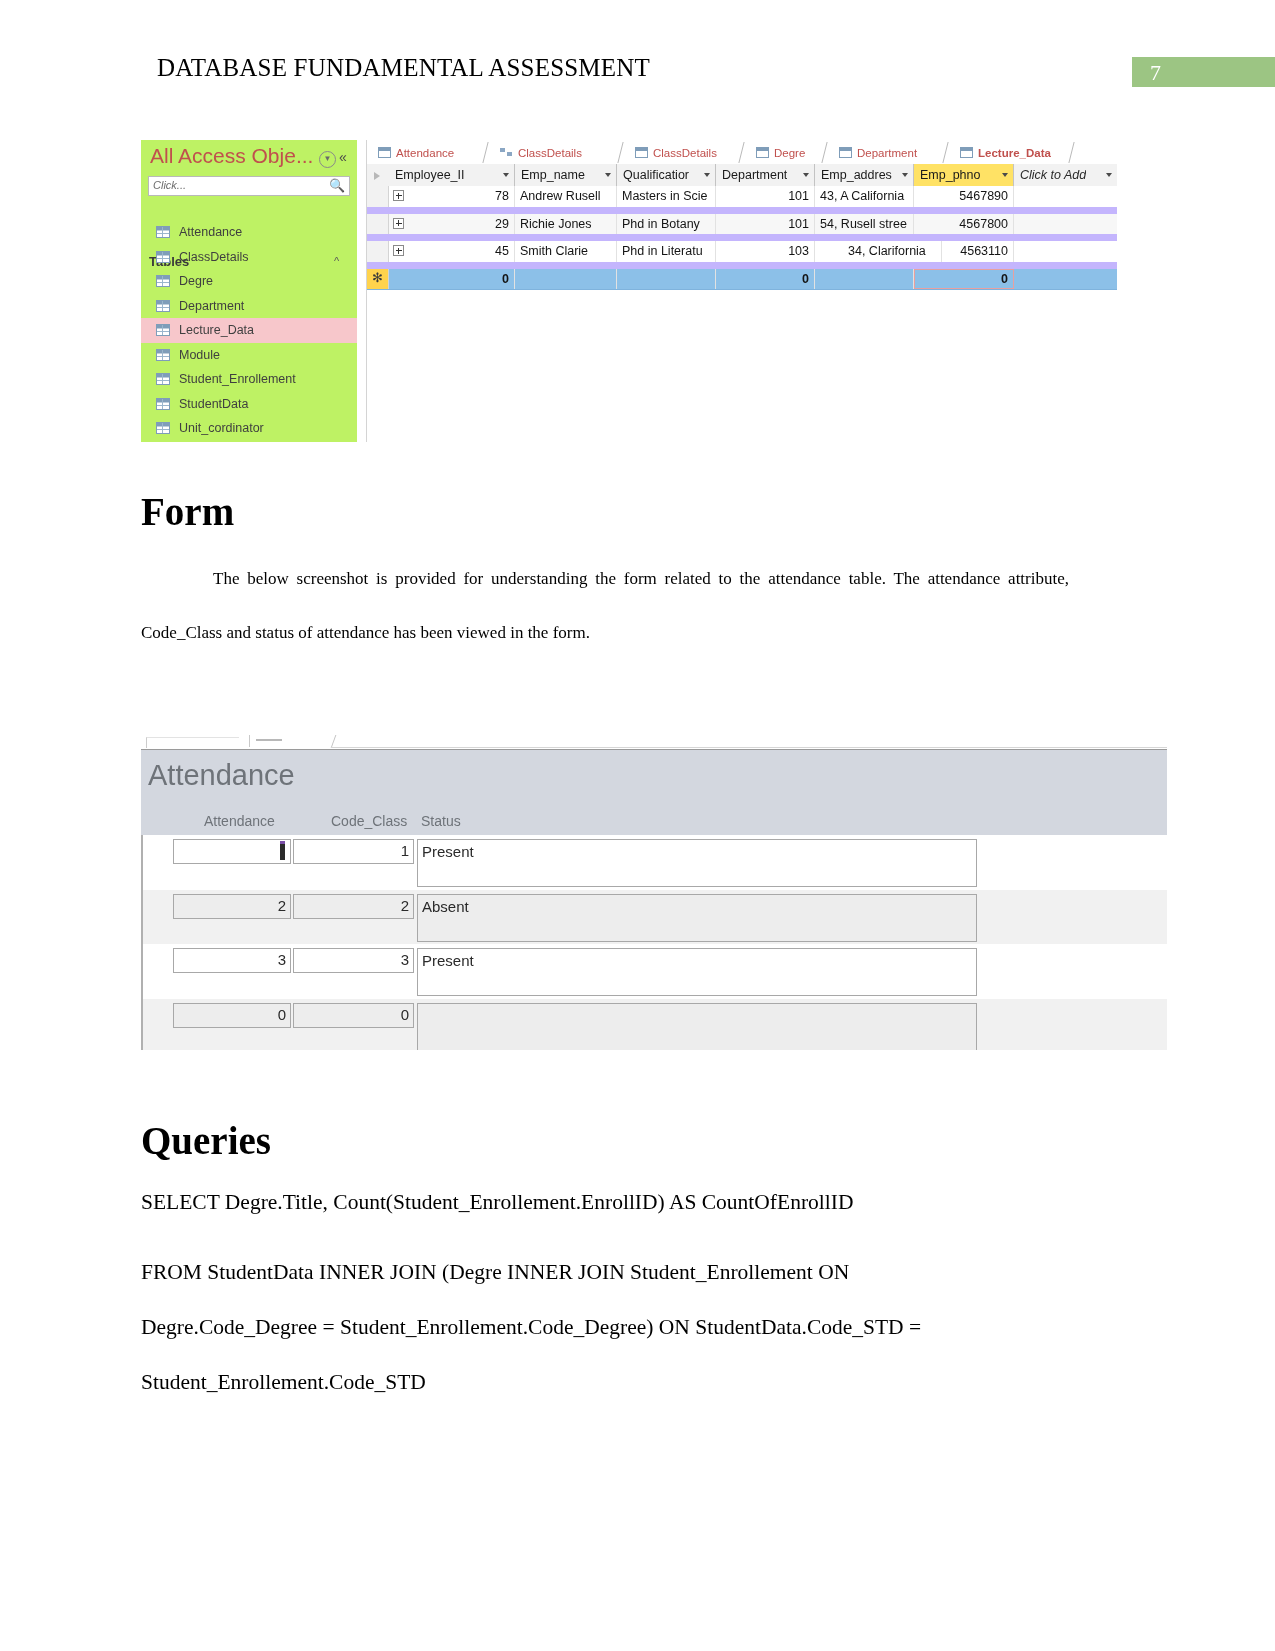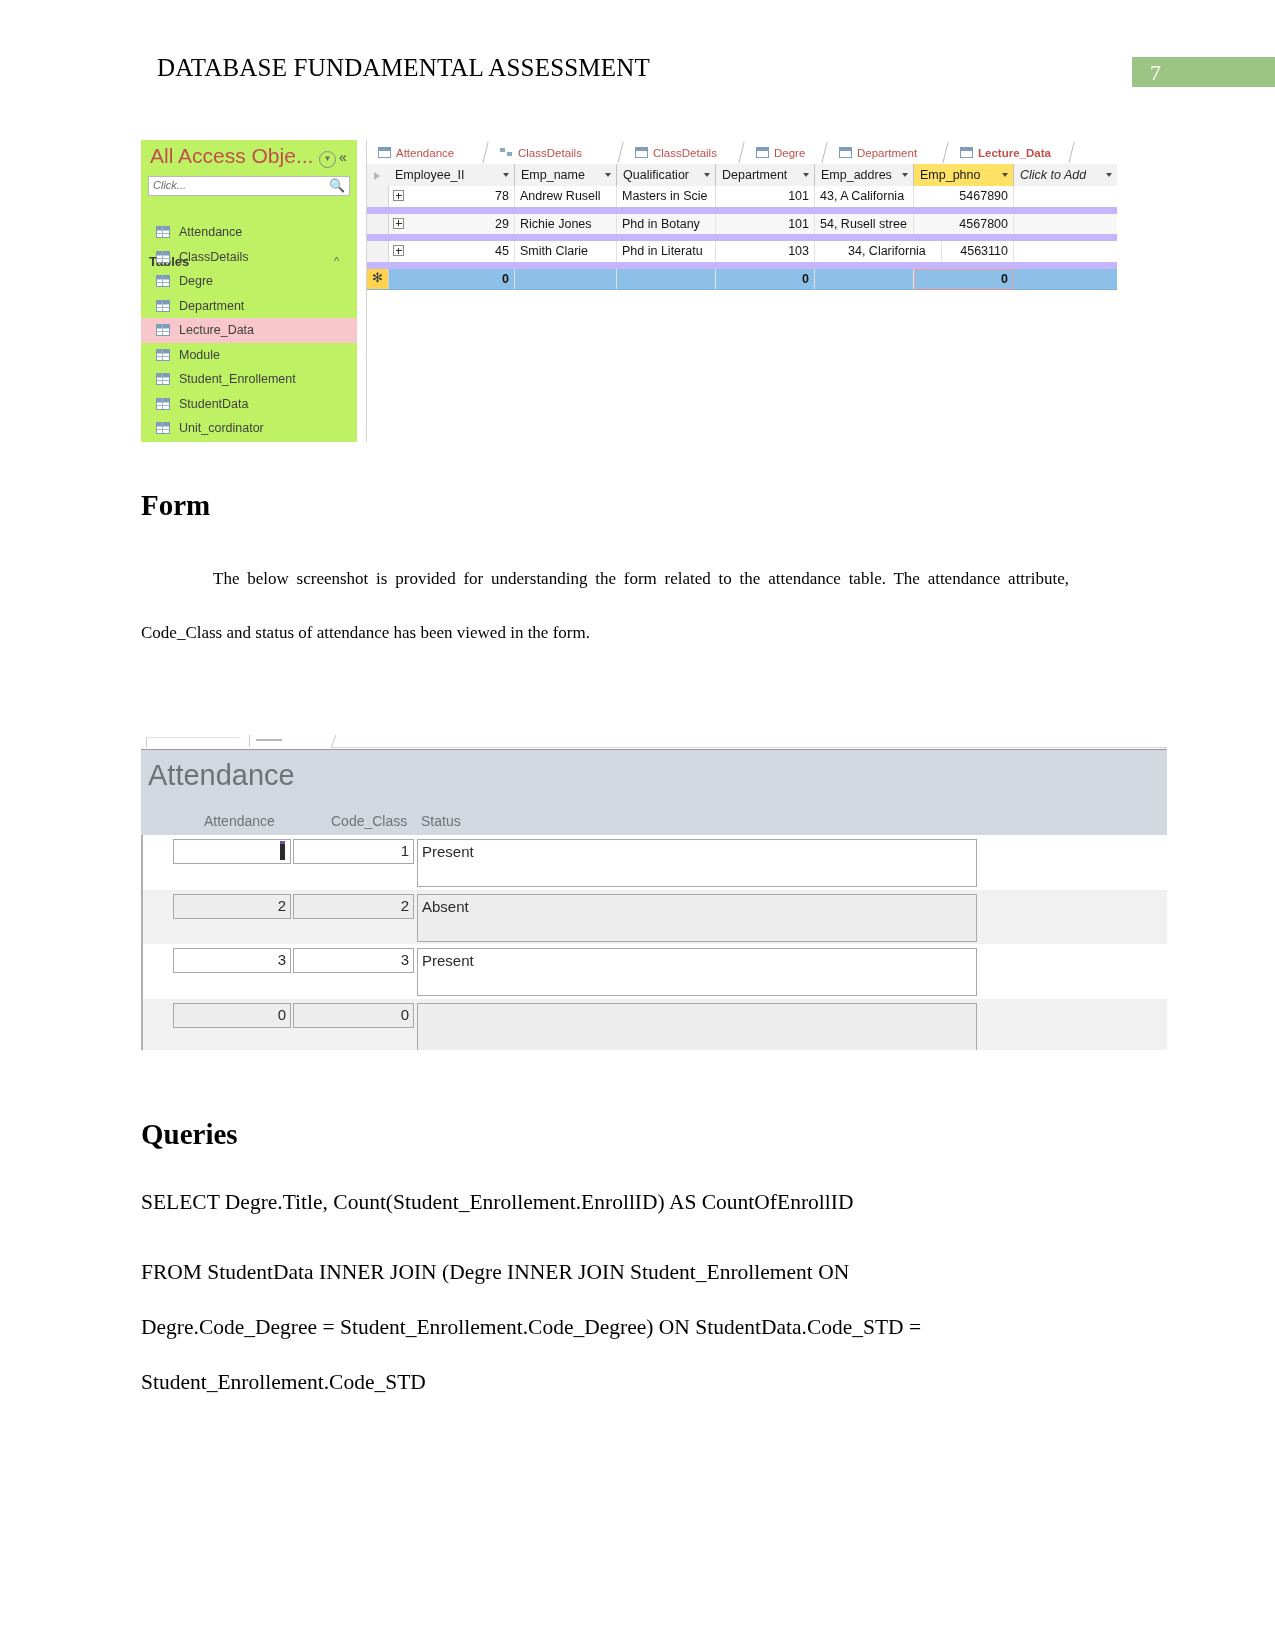--- a/index.html
+++ b/index.html
@@ -397,21 +397,21 @@
     border: 1.5px solid #E8A0A0;
     background: #8CC0E8;
   }
   .grid-row.newrow .cell { font-weight: bold; }
 
   
   .h1 {
     position: absolute;
     font-family: "Liberation Serif", serif;
     font-weight: bold;
-    font-size: 29px;
+    font-size: 39px;
     color: #000;
     left: 141px;
   }
 
   
   .para {
     position: absolute;
     left: 141px;
     width: 928px;
     font-family: "Liberation Serif", serif;

